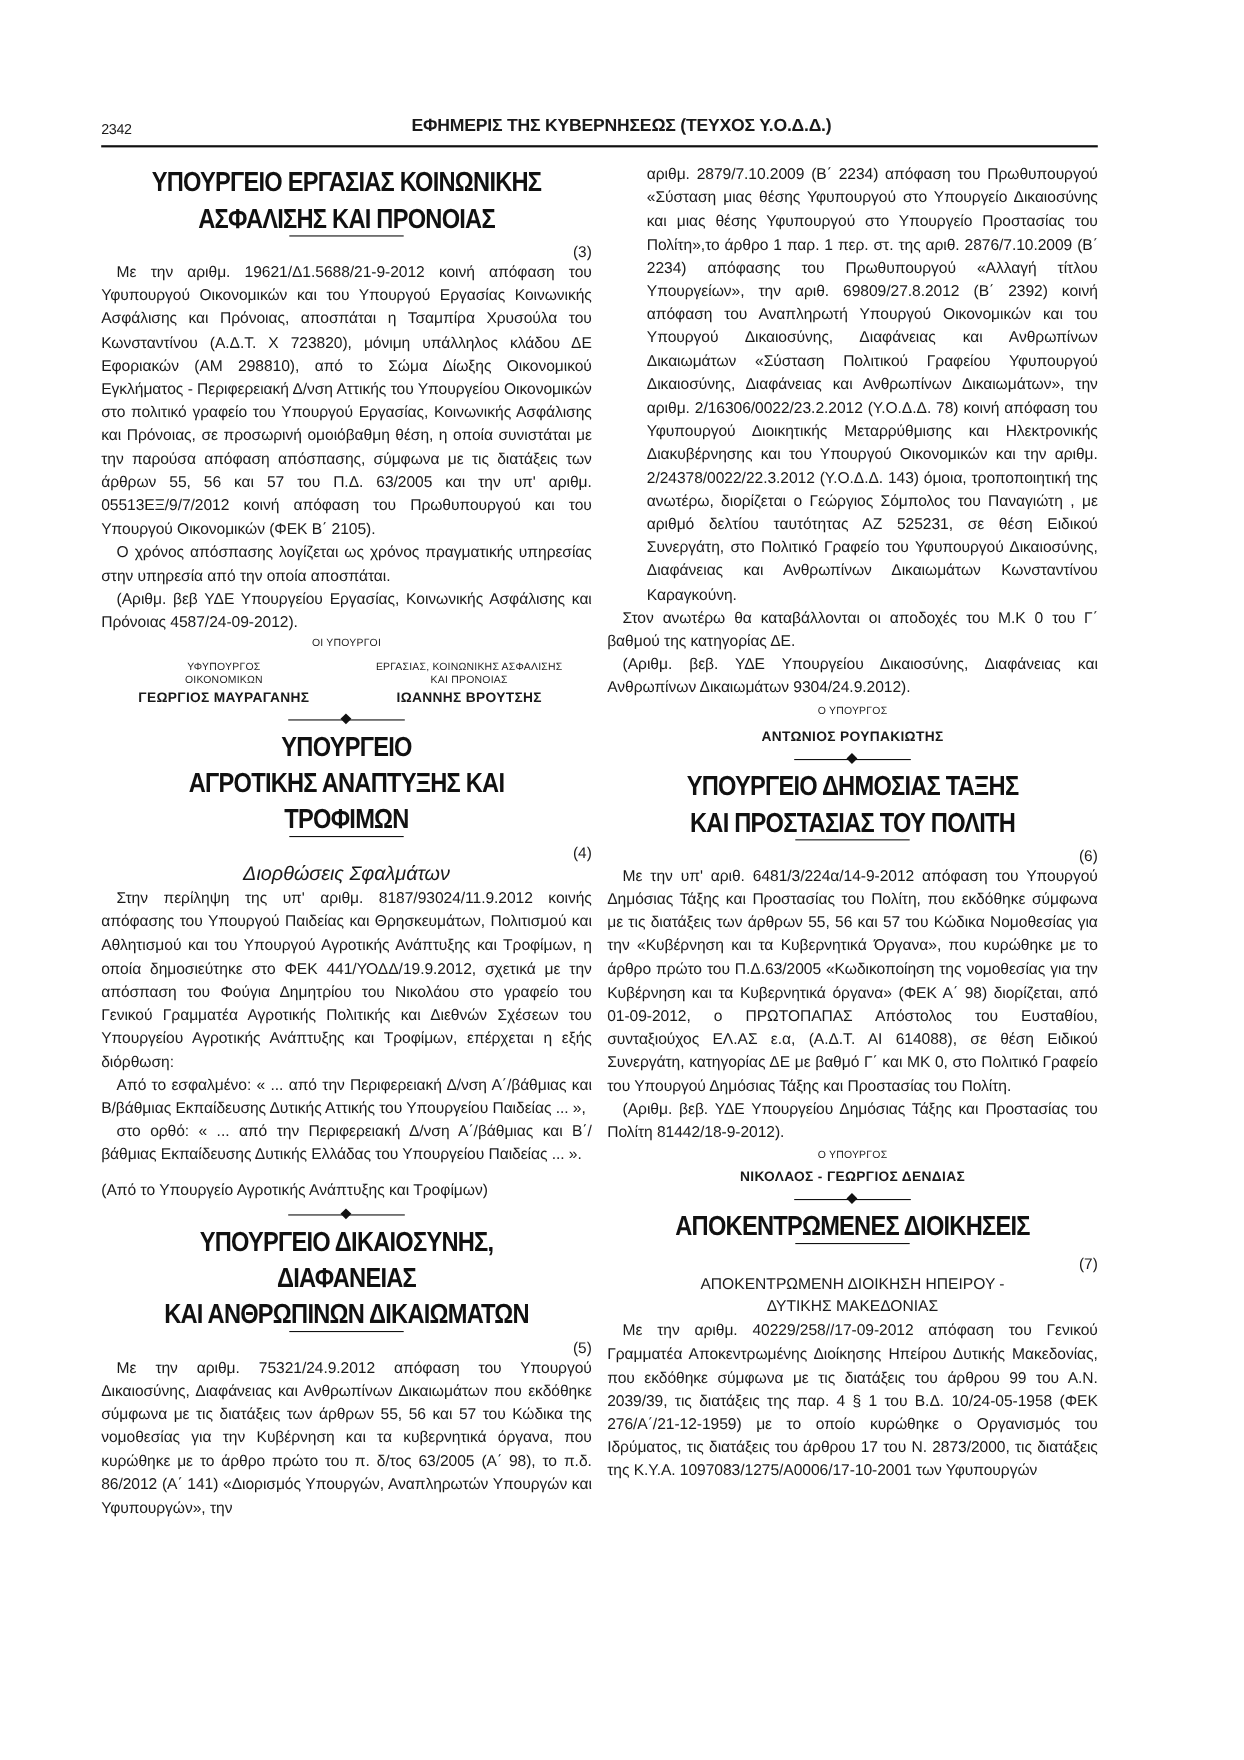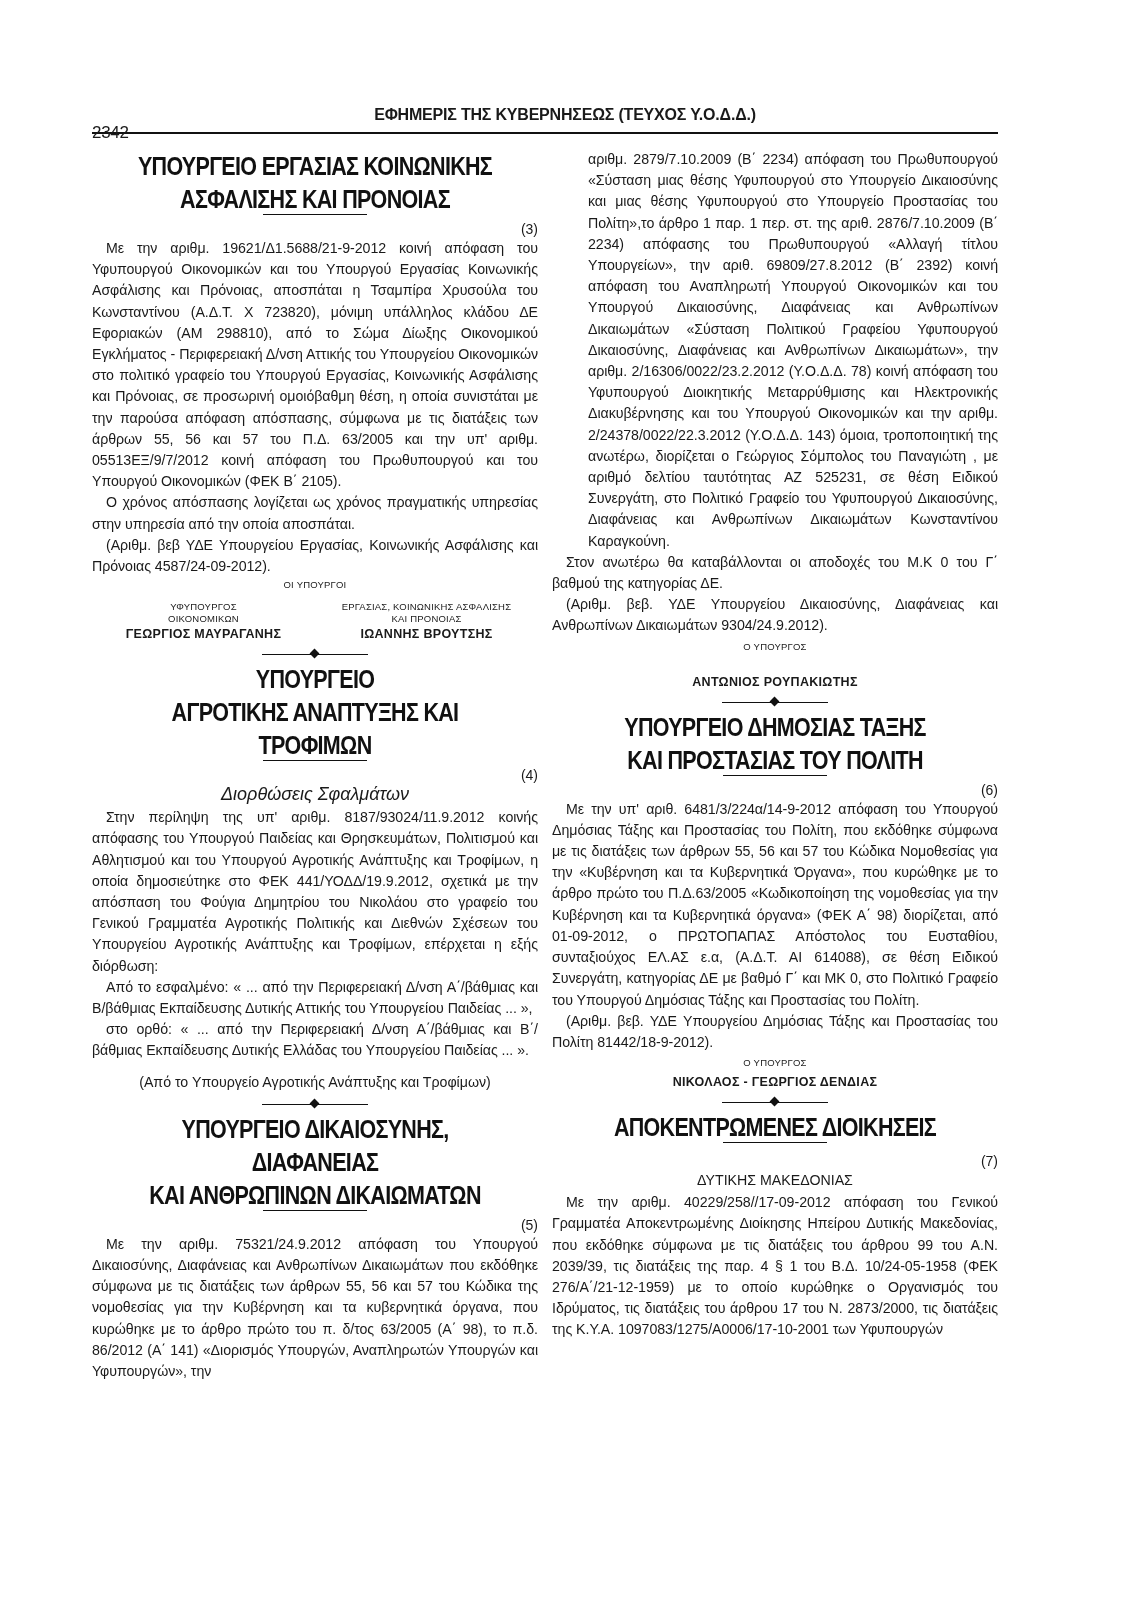--- a/index.html
+++ b/index.html
@@ -1,37 +1,37 @@
 <!DOCTYPE html>
 <html><head>
 <meta charset="utf-8">
 <style>
   html, body { margin: 0; padding: 0; background: #ffffff; }
   body { width: 1131px; height: 1600px; position: relative; overflow: hidden; color: #1a1a1a; font-family: "Liberation Sans", "DejaVu Sans", sans-serif; }
   .header { position: absolute; left: 92px; top: 106px; width: 906px; height: 26px; border-bottom: 2px solid #111; }
-  .page-num { position: absolute; left: 0; top: 17px; font-size: 17px; letter-spacing: -0.3px; }
+  .page-num { position: absolute; left: 0; top: 4px; font-size: 13px; letter-spacing: -0.3px; }
   .running-title { position: absolute; left: 0; right: 0; top: 0; text-align: center; font-size: 16px; font-weight: bold; letter-spacing: -0.2px; padding-left: 40px; }
   .col { position: absolute; top: 150px; width: 446px; }
   .col-left { left: 92px; }
   .col-right { left: 552px; top: 149px; }
   .h-ministry { font-family: "Liberation Sans", sans-serif; font-weight: bold; font-size: 25px; line-height: 33px; text-align: center; letter-spacing: -0.8px; transform: scaleX(0.86); transform-origin: center; margin: 0; color: #111; }
   .h-underline { width: 104px; height: 0; border-top: 1.5px solid #111; margin: -2px auto 0 auto; }
   .num { text-align: right; font-size: 14px; line-height: 17px; margin-top: 6px; }
   p.txt { margin: 0; font-size: 14.2px; line-height: 21.2px; text-align: justify; text-indent: 14px; letter-spacing: -0.05px; }
   p.txt.noindent { text-indent: 0; margin-left: 36px; }
   .italic-sub { font-style: italic; text-align: center; font-size: 18px; line-height: 21px; margin: 0 0 2px 0; }
   .small-caps { text-align: center; font-size: 9.5px; line-height: 12px; letter-spacing: 0.2px; }
   .sig-row { display: flex; justify-content: space-between; margin-top: 4px; }
   .sig-col { width: 50%; text-align: center; }
   .sig-name { font-weight: bold; font-size: 12.5px; line-height: 18px; text-align: center; letter-spacing: 0.3px; }
   .sep { position: relative; width: 106px; height: 10px; margin: 6px auto 4px auto; }
   .sep::before { content: ""; position: absolute; left: 0; right: 0; top: 5px; border-top: 1.5px solid #111; }
   .sep .diamond { position: absolute; left: 49px; top: 1px; width: 7px; height: 7px; background: #111; transform: rotate(45deg); }
   .sub-center { text-align: center; font-size: 14.2px; line-height: 20px; }
-  .center-line { text-align: center; font-size: 14.2px; line-height: 21px; }
+  .center-line { text-align: left; font-size: 14.2px; line-height: 21px; }
 </style>
 </head>
 <body>
 
 <div class="header">
   <span class="page-num">2342</span>
   <div class="running-title">ΕΦΗΜΕΡΙΣ ΤΗΣ ΚΥΒΕΡΝΗΣΕΩΣ (ΤΕΥΧΟΣ Υ.Ο.Δ.Δ.)</div>
 </div>
 
 <div class="col col-left">
@@ -94,21 +94,21 @@
   </div>
 </div>
 
 <div class="col col-right">
 
   <div>
     <p class="txt noindent">αριθμ. 2879/7.10.2009 (Β΄ 2234) απόφαση του Πρωθυπουργού «Σύσταση μιας θέσης Υφυπουργού στο Υπουργείο Δικαιοσύνης και μιας θέσης Υφυπουργού στο Υπουργείο Προστασίας του Πολίτη»,το άρθρο 1 παρ. 1 περ. στ. της αριθ. 2876/7.10.2009 (Β΄ 2234) απόφασης του Πρωθυπουργού «Αλλαγή τίτλου Υπουργείων», την αριθ. 69809/27.8.2012 (Β΄ 2392) κοινή απόφαση του Αναπληρωτή Υπουργού Οικονομικών και του Υπουργού Δικαιοσύνης, Διαφάνειας και Ανθρωπίνων Δικαιωμάτων «Σύσταση Πολιτικού Γραφείου Υφυπουργού Δικαιοσύνης, Διαφάνειας και Ανθρωπίνων Δικαιωμάτων», την αριθμ. 2/16306/0022/23.2.2012 (Υ.Ο.Δ.Δ. 78) κοινή απόφαση του Υφυπουργού Διοικητικής Μεταρρύθμισης και Ηλεκτρονικής Διακυβέρνησης και του Υπουργού Οικονομικών και την αριθμ. 2/24378/0022/22.3.2012 (Υ.Ο.Δ.Δ. 143) όμοια, τροποποιητική της ανωτέρω, διορίζεται ο Γεώργιος Σόμπολος του Παναγιώτη , με αριθμό δελτίου ταυτότητας ΑΖ 525231, σε θέση Ειδικού Συνεργάτη, στο Πολιτικό Γραφείο του Υφυπουργού Δικαιοσύνης, Διαφάνειας και Ανθρωπίνων Δικαιωμάτων Κωνσταντίνου Καραγκούνη.</p>
     <p class="txt">Στον ανωτέρω θα καταβάλλονται οι αποδοχές του Μ.Κ 0 του Γ΄ βαθμού της κατηγορίας ΔΕ.</p>
     <p class="txt">(Αριθμ. βεβ. ΥΔΕ Υπουργείου Δικαιοσύνης, Διαφάνειας και Ανθρωπίνων Δικαιωμάτων 9304/24.9.2012).</p>
     <div class="small-caps" style="margin-top:4px;">Ο ΥΠΟΥΡΓΟΣ</div>
-    <div class="sig-name" style="margin-top:20px;">ΑΝΤΩΝΙΟΣ ΡΟΥΠΑΚΙΩΤΗΣ</div>
+    <div class="sig-name" style="margin-top:8px;">ΑΝΤΩΝΙΟΣ ΡΟΥΠΑΚΙΩΤΗΣ</div>
   </div>
 
   <div class="sep">
       <span class="diamond"></span>
     </div>
 
   <div>
     <h2 class="h-ministry">
       <span>ΥΠΟΥΡΓΕΙΟ ΔΗΜΟΣΙΑΣ ΤΑΞΗΣ</span><br>
       <span>ΚΑΙ ΠΡΟΣΤΑΣΙΑΣ ΤΟΥ ΠΟΛΙΤΗ</span>
@@ -124,16 +124,17 @@
   <div class="sep">
       <span class="diamond"></span>
     </div>
 
   <div>
     <h2 class="h-ministry">
       <span>ΑΠΟΚΕΝΤΡΩΜΕΝΕΣ ΔΙΟΙΚΗΣΕΙΣ</span>
     </h2>
     <div class="h-underline"></div>
     <div class="num" style="margin-top:10px;">(7)</div>
+    <div class="sub-center">ΑΠΟΚΕΝΤΡΩΜΕΝΗ ΔΙΟΙΚΗΣΗ ΗΠΕΙΡΟΥ -</div>
     <div class="sub-center" style="margin-bottom:2px;">ΔΥΤΙΚΗΣ ΜΑΚΕΔΟΝΙΑΣ</div>
     <p class="txt">Με την αριθμ. 40229/258//17-09-2012 απόφαση του Γενικού Γραμματέα Αποκεντρωμένης Διοίκησης Ηπείρου Δυτικής Μακεδονίας, που εκδόθηκε σύμφωνα με τις διατάξεις του άρθρου 99 του Α.Ν. 2039/39, τις διατάξεις της παρ. 4 § 1 του Β.Δ. 10/24-05-1958 (ΦΕΚ 276/Α΄/21-12-1959) με το οποίο κυρώθηκε ο Οργανισμός του Ιδρύματος, τις διατάξεις του άρθρου 17 του Ν. 2873/2000, τις διατάξεις της Κ.Υ.Α. 1097083/1275/Α0006/17-10-2001 των Υφυπουργών</p>
   </div>
 </div>
 
 </body></html>

